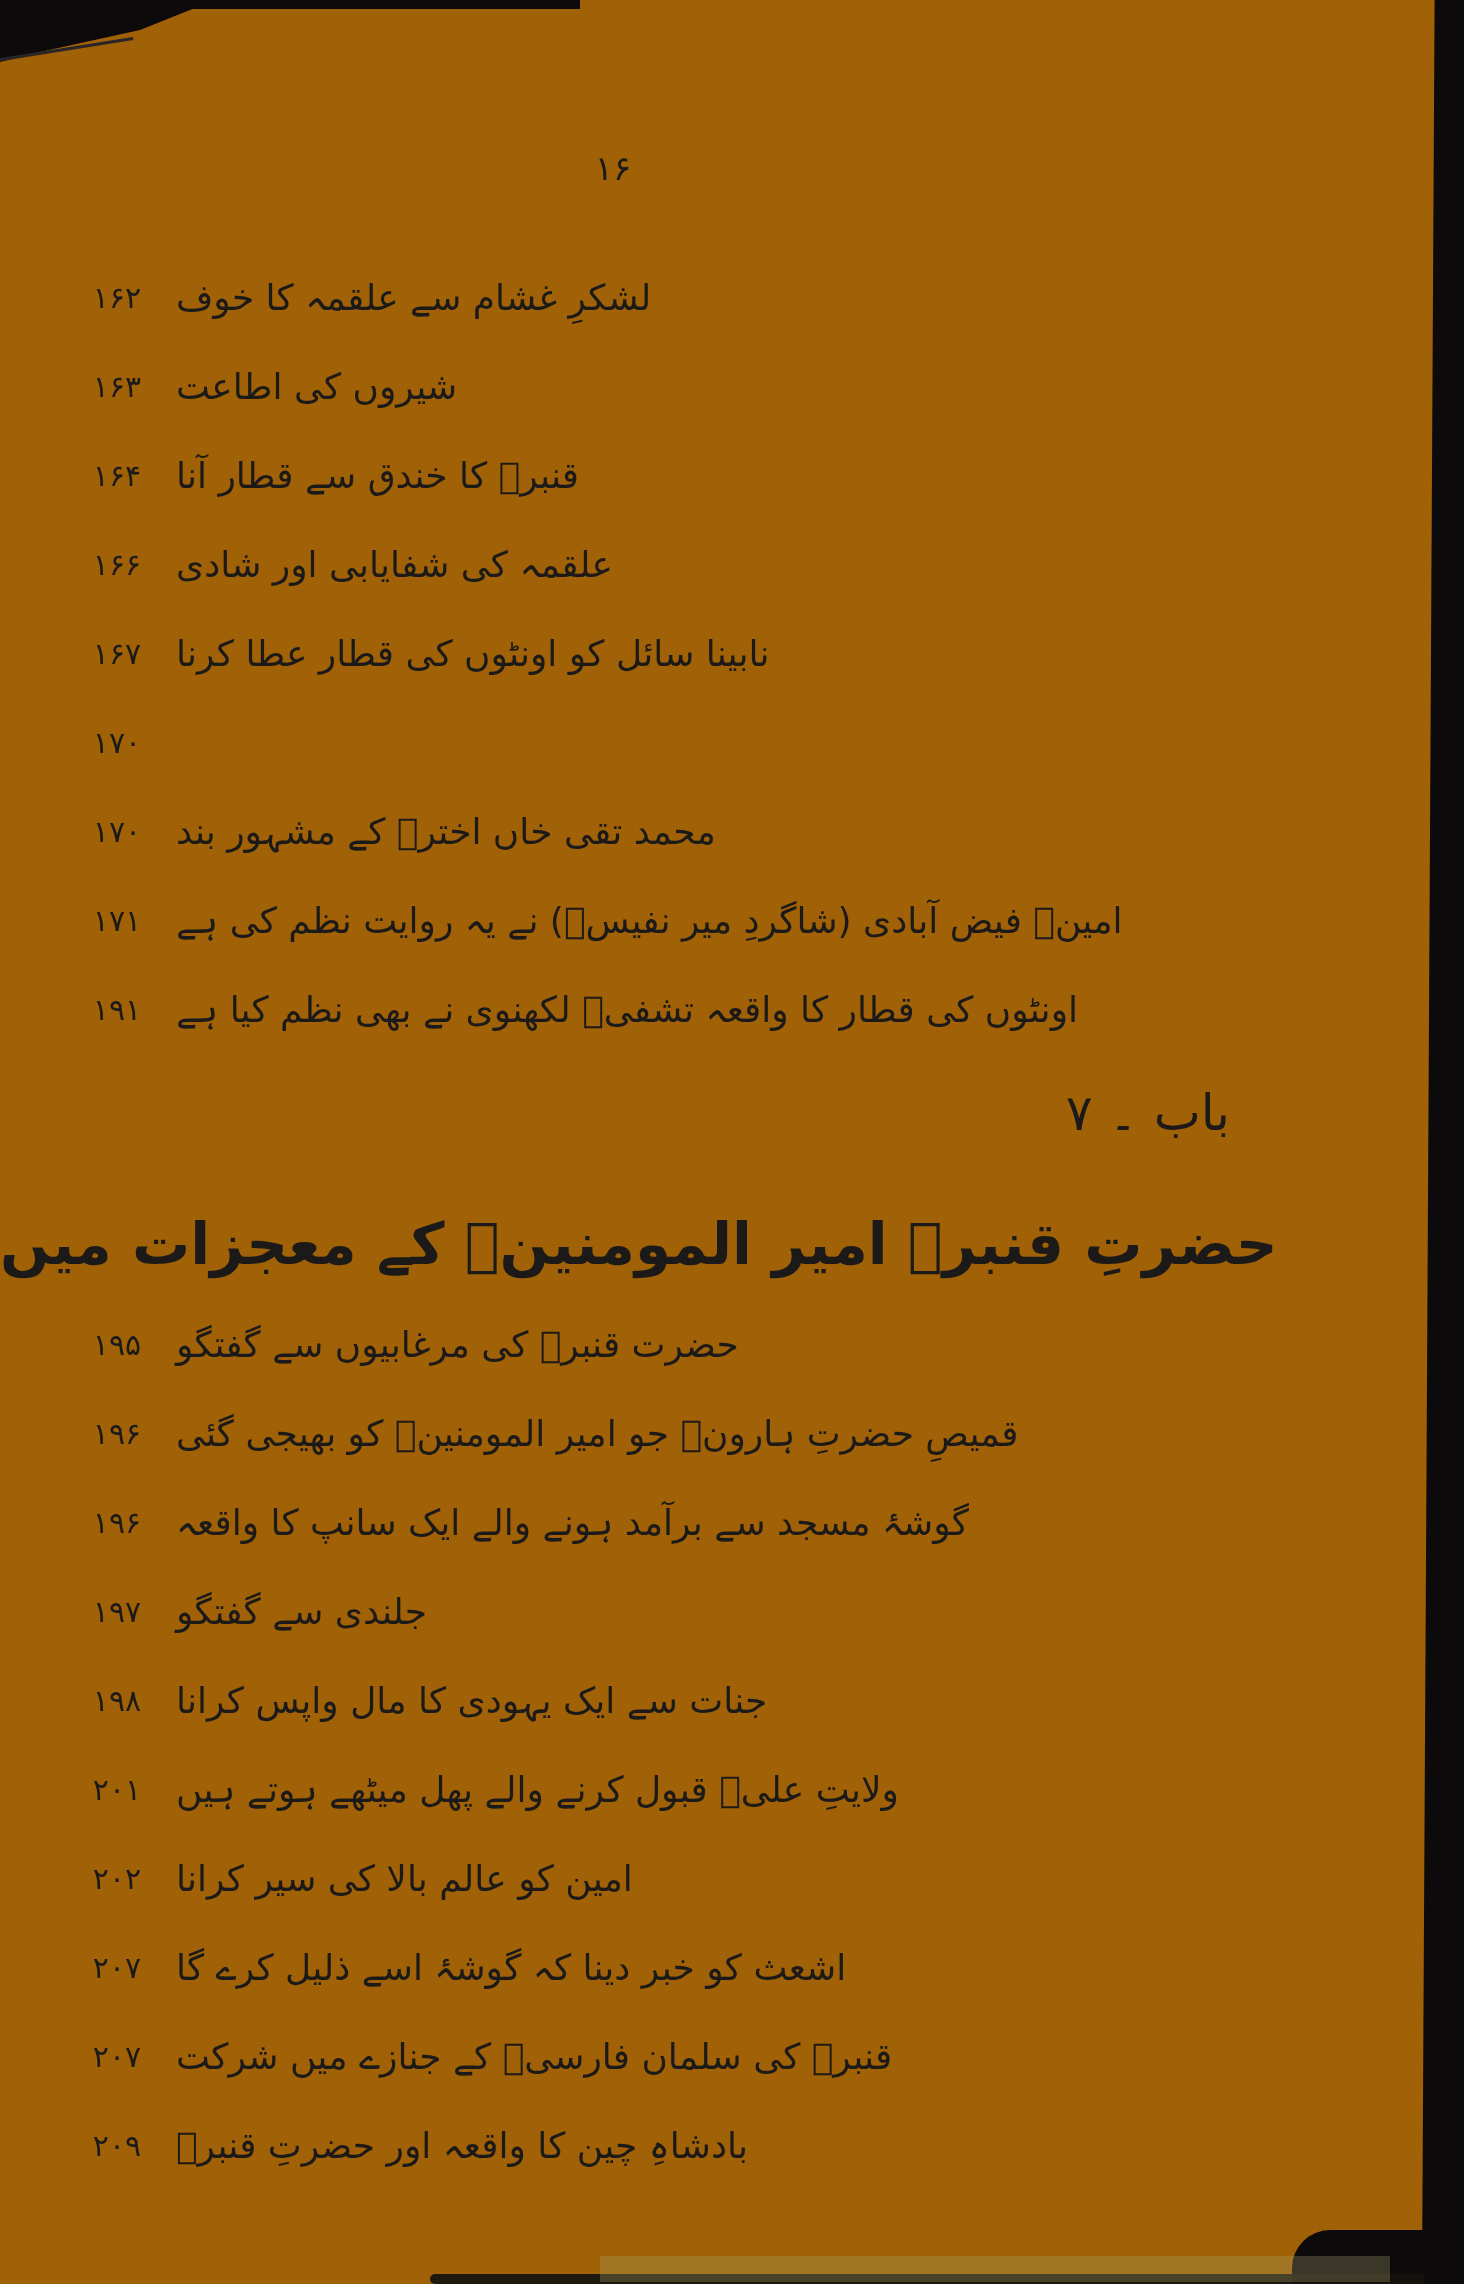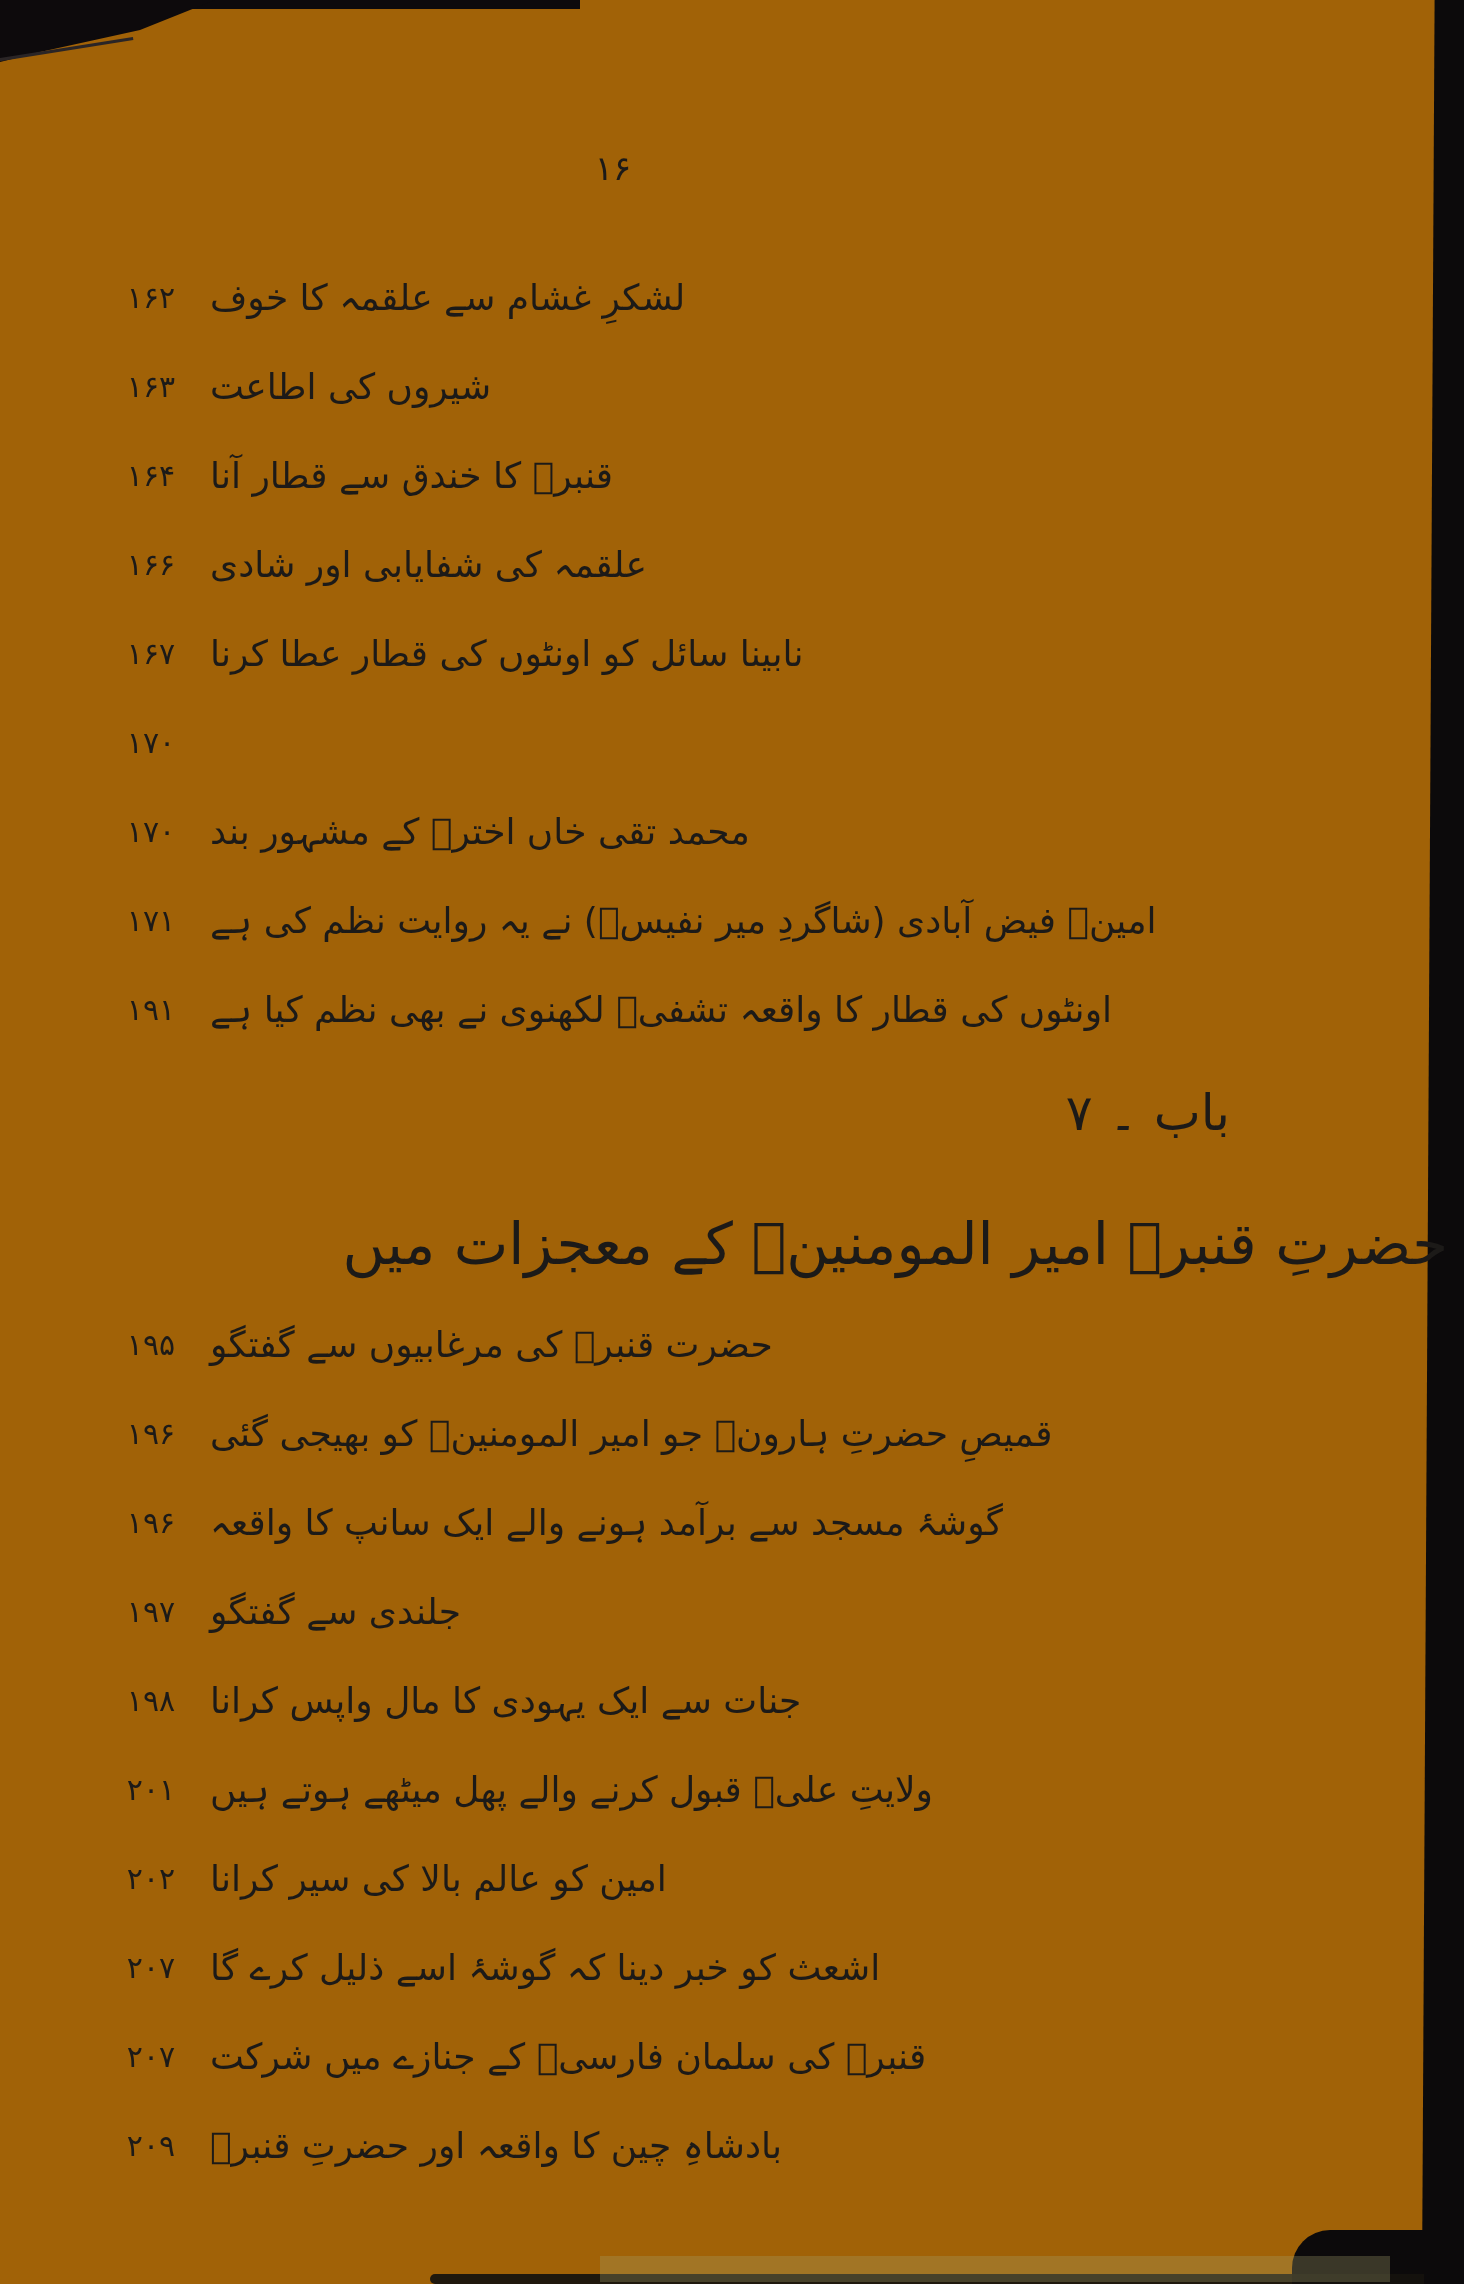--- a/index.html
+++ b/index.html
@@ -49,39 +49,39 @@
   .folio-number{
     position:absolute;left:568px;top:148px;width:90px;
     text-align:center;font-size:34px;letter-spacing:2px;
   }
   .toc-section{position:absolute;left:0;right:0;}
   .sec1{top:253px;}
   .sec2{top:1300px;}
   .toc-row{
     height:89px;
     display:flex;align-items:center;justify-content:space-between;
-    padding:0 54px 0 58px;box-sizing:border-box;margin-left:34px;
+    padding:0 54px 0 58px;box-sizing:border-box;
   }
   .entry-page{
     width:118px;flex:0 0 auto;text-align:center;
     font-size:30px;letter-spacing:3px;
   }
   .entry-title{
     flex:1 1 auto;direction:rtl;text-align:left;
     font-size:36px;line-height:1.25;
     white-space:nowrap;
   }
   .chapter-label{
     position:absolute;top:1082px;right:234px;height:62px;
     direction:rtl;font-size:50px;line-height:62px;
   }
   .chapter-title{
     position:absolute;top:1168px;left:0;right:16px;height:152px;
-    direction:rtl;text-align:right;
-    font-size:58px;line-height:152px;font-weight:normal;
+    direction:rtl;text-align:left;
+    font-size:58px;line-height:152px;font-weight:bold;
   }
 </style>
 </head>
 <body>
 
 <div class="page">
 
   <div class="top-strip"></div>
   <div class="top-left-wedge"></div>
   <div class="top-left-crease"></div>

